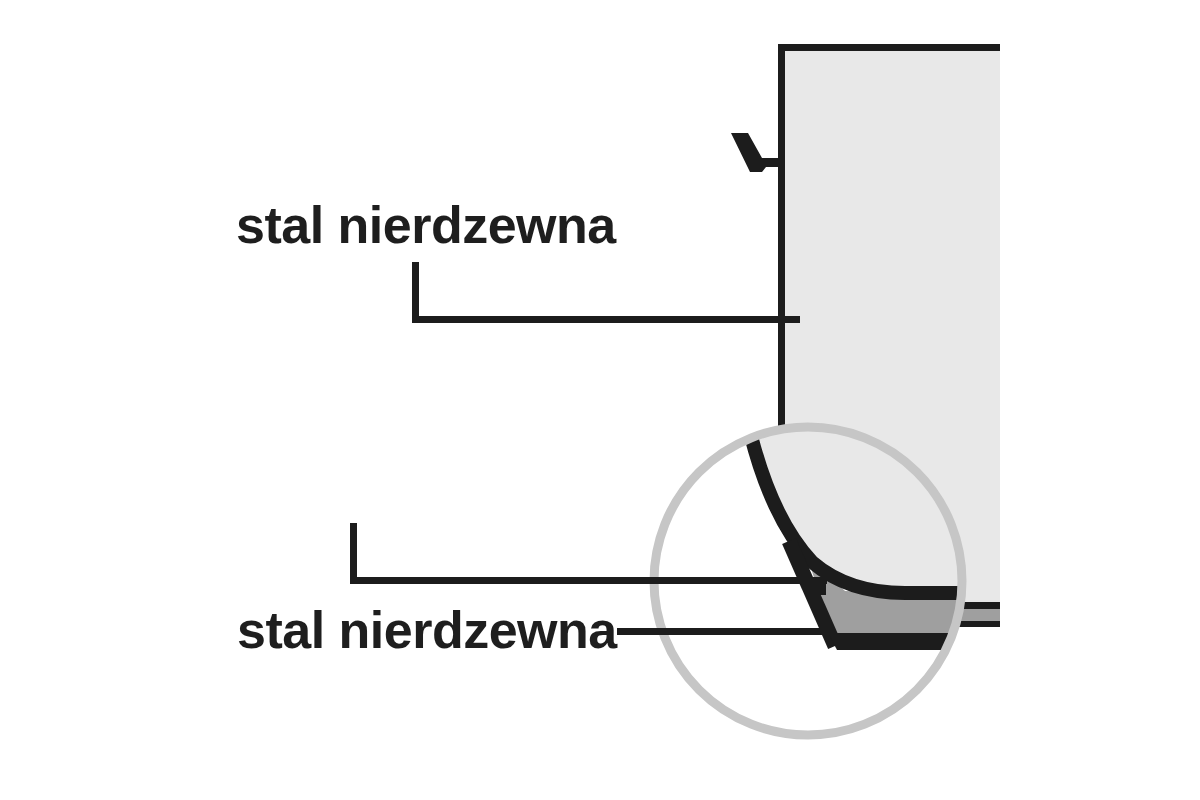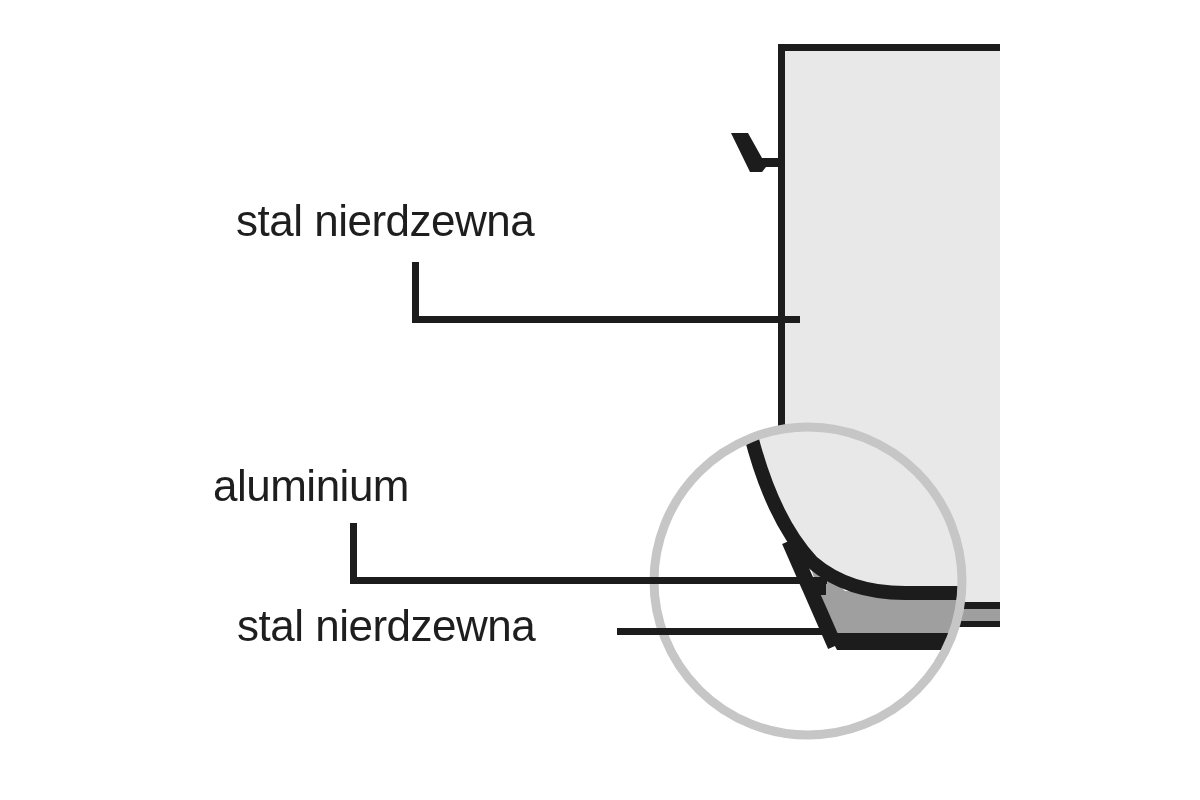--- a/index.html
+++ b/index.html
@@ -18,25 +18,26 @@
     background: var(--c-background, #ffffff);
   }
   .stage svg {
     position: absolute;
     left: 0;
     top: 0;
   }
   .diagram-label {
     position: absolute;
     color: var(--c-text, #1e1e1e);
-    font-size: 44px;
+    font-size: 52px;
     line-height: 1;
     white-space: nowrap;
     letter-spacing: -0.5px;
     user-select: none;
+    font-weight: bold;
   }
   .label-top    { left: 236px; top: 199px; }
   .label-middle { left: 213px; top: 464px; }
   .label-bottom { left: 237px; top: 604px; }
 </style>
 </head>
 <body>
 
 <div class="stage">
 
@@ -83,17 +84,16 @@
 
       <rect x="350" y="523" width="7" height="61" fill="var(--c-outline)"></rect>
       <rect x="350" y="577" width="477" height="7" fill="var(--c-outline)"></rect>
 
       <rect x="617" y="628" width="218" height="7" fill="var(--c-outline)"></rect>
     </g>
   </svg>
 
   <div class="diagram-label label-top">stal nierdzewna</div>
 
-  <div class="diagram-label label-middle">aluminium</div>
 
   <div class="diagram-label label-bottom">stal nierdzewna</div>
 
 </div>
 
 </body></html>

